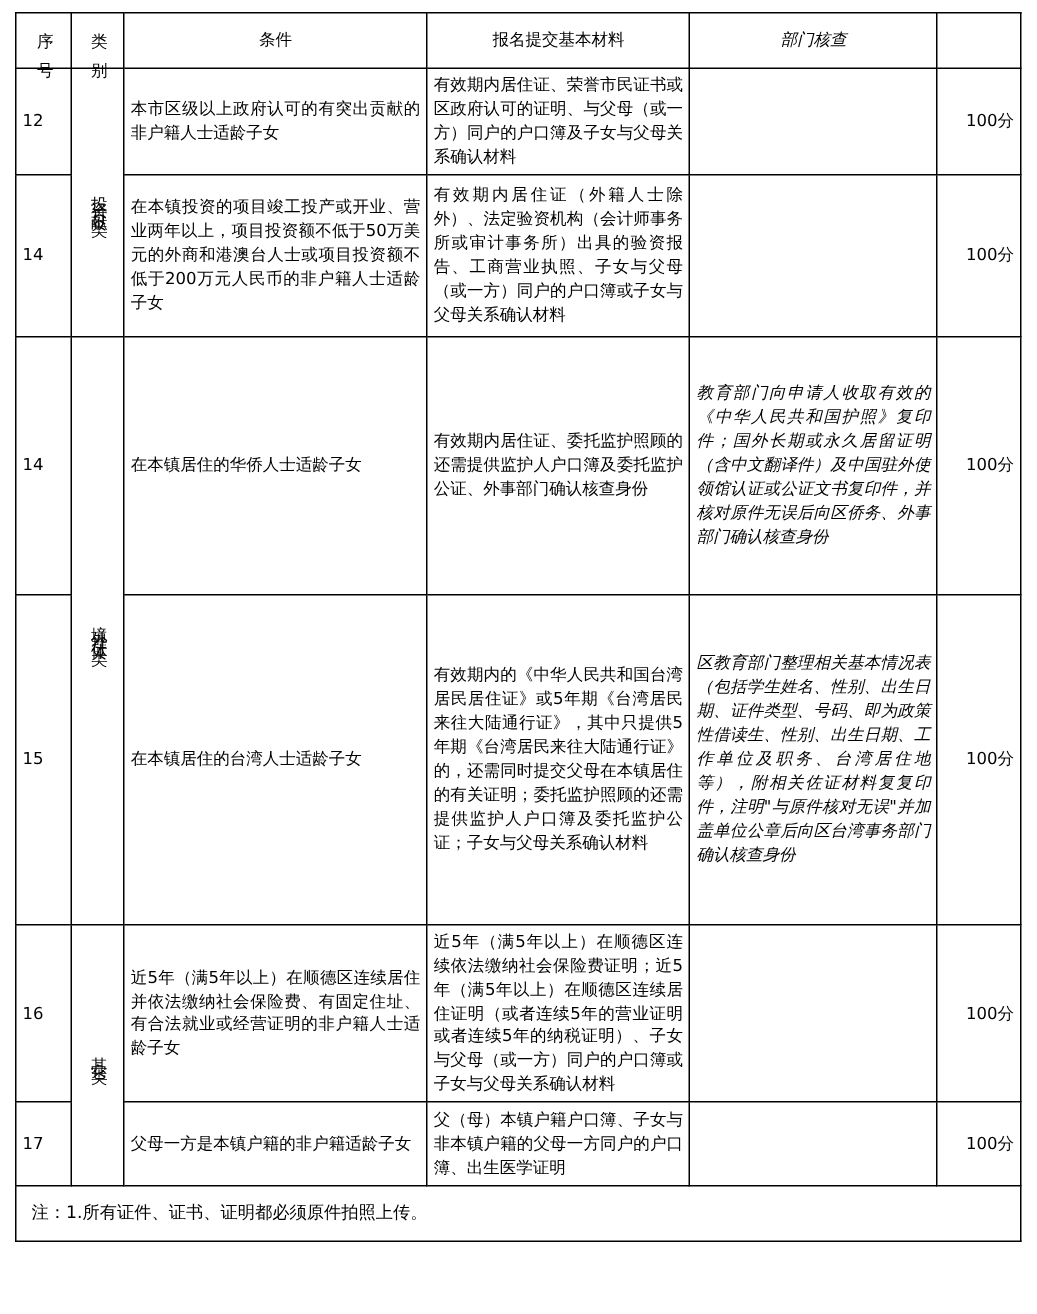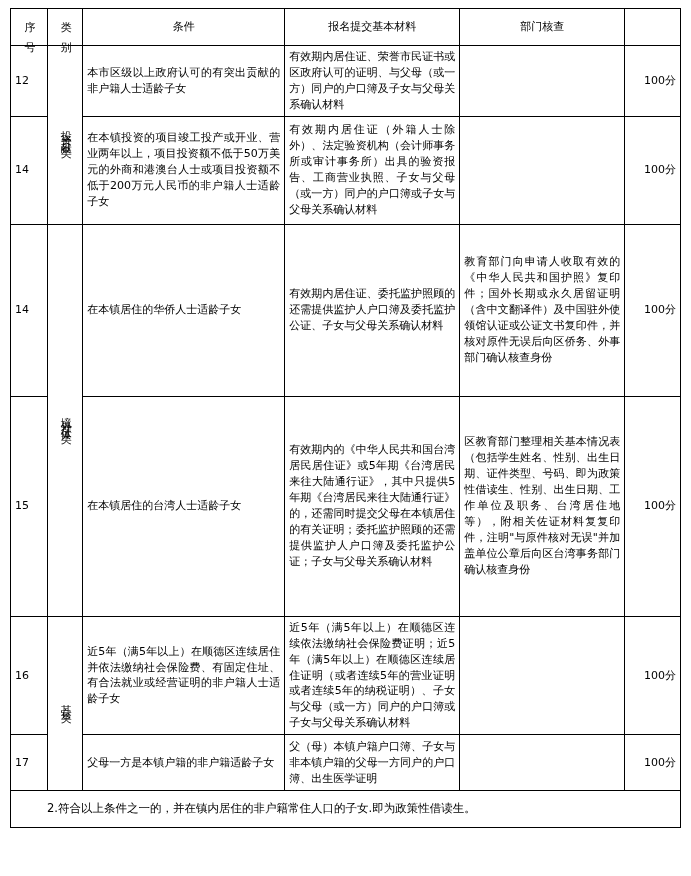--- a/index.html
+++ b/index.html
@@ -37,21 +37,21 @@
   }
   thead td {
     text-align: center;
     font-size: 12px;
     padding: 10px 4px;
   }
   .c-no { width: 36px; font-size: 12px; }
   .c-cat { width: 34px; text-align: center; }
   .c-cond { width: 196px; }
   .c-mat { width: 170px; }
-  .c-check { width: 160px; }
+  .c-check { width: 160px; font-style: italic; }
   .c-score { width: 54px; text-align: right; font-size: 12px; }
 
   .vert {
     writing-mode: vertical-rl;
     text-orientation: upright;
     letter-spacing: 4px;
     line-height: 1.1;
     margin: 0 auto;
     display: inline-block;
     white-space: nowrap;
@@ -127,21 +127,21 @@
           </td>
         <td class="c-score">100分</td>
       </tr>
       <tr style="height:172px">
         <td class="c-no">14</td>
         <td class="c-cat cat-cell" rowspan="2"><span class="vert">境外群体类</span></td>
         <td class="c-cond">
             <span class="cell-text">在本镇居住的华侨人士适龄子女</span>
           </td>
         <td class="c-mat">
-            <span class="cell-text">有效期内居住证、委托监护照顾的还需提供监护人户口簿及委托监护公证、子女与父母关系确认材料</span>
+            <span class="cell-text">有效期内居住证、委托监护照顾的还需提供监护人户口簿及委托监护公证、外事部门确认核查身份</span>
           </td>
         <td class="c-check">
             <span class="cell-text">教育部门向申请人收取有效的《中华人民共和国护照》复印件；国外长期或永久居留证明（含中文翻译件）及中国驻外使领馆认证或公证文书复印件，并核对原件无误后向区侨务、外事部门确认核查身份</span>
           </td>
         <td class="c-score">100分</td>
       </tr>
       <tr style="height:220px">
         <td class="c-no">15</td>
         <td class="c-cond">
             <span class="cell-text">在本镇居住的台湾人士适龄子女</span>
@@ -178,17 +178,17 @@
           </td>
         <td class="c-check">
             <span class="cell-text"></span>
           </td>
         <td class="c-score">100分</td>
       </tr>
     </tbody>
   </table>
 
   <div class="note">
-    <div class="line2">
-      <span>2.符合以上条件之一的，并在镇内居住的非户籍常住人口的子女.即为政策性借读生。</span>
+    <div class="line1">
+      <span class="nowrap">注：</span><span>1.所有证件、证书、证明都必须原件拍照上传。</span>
     </div>
   </div>
 </div>
 
 </body></html>

